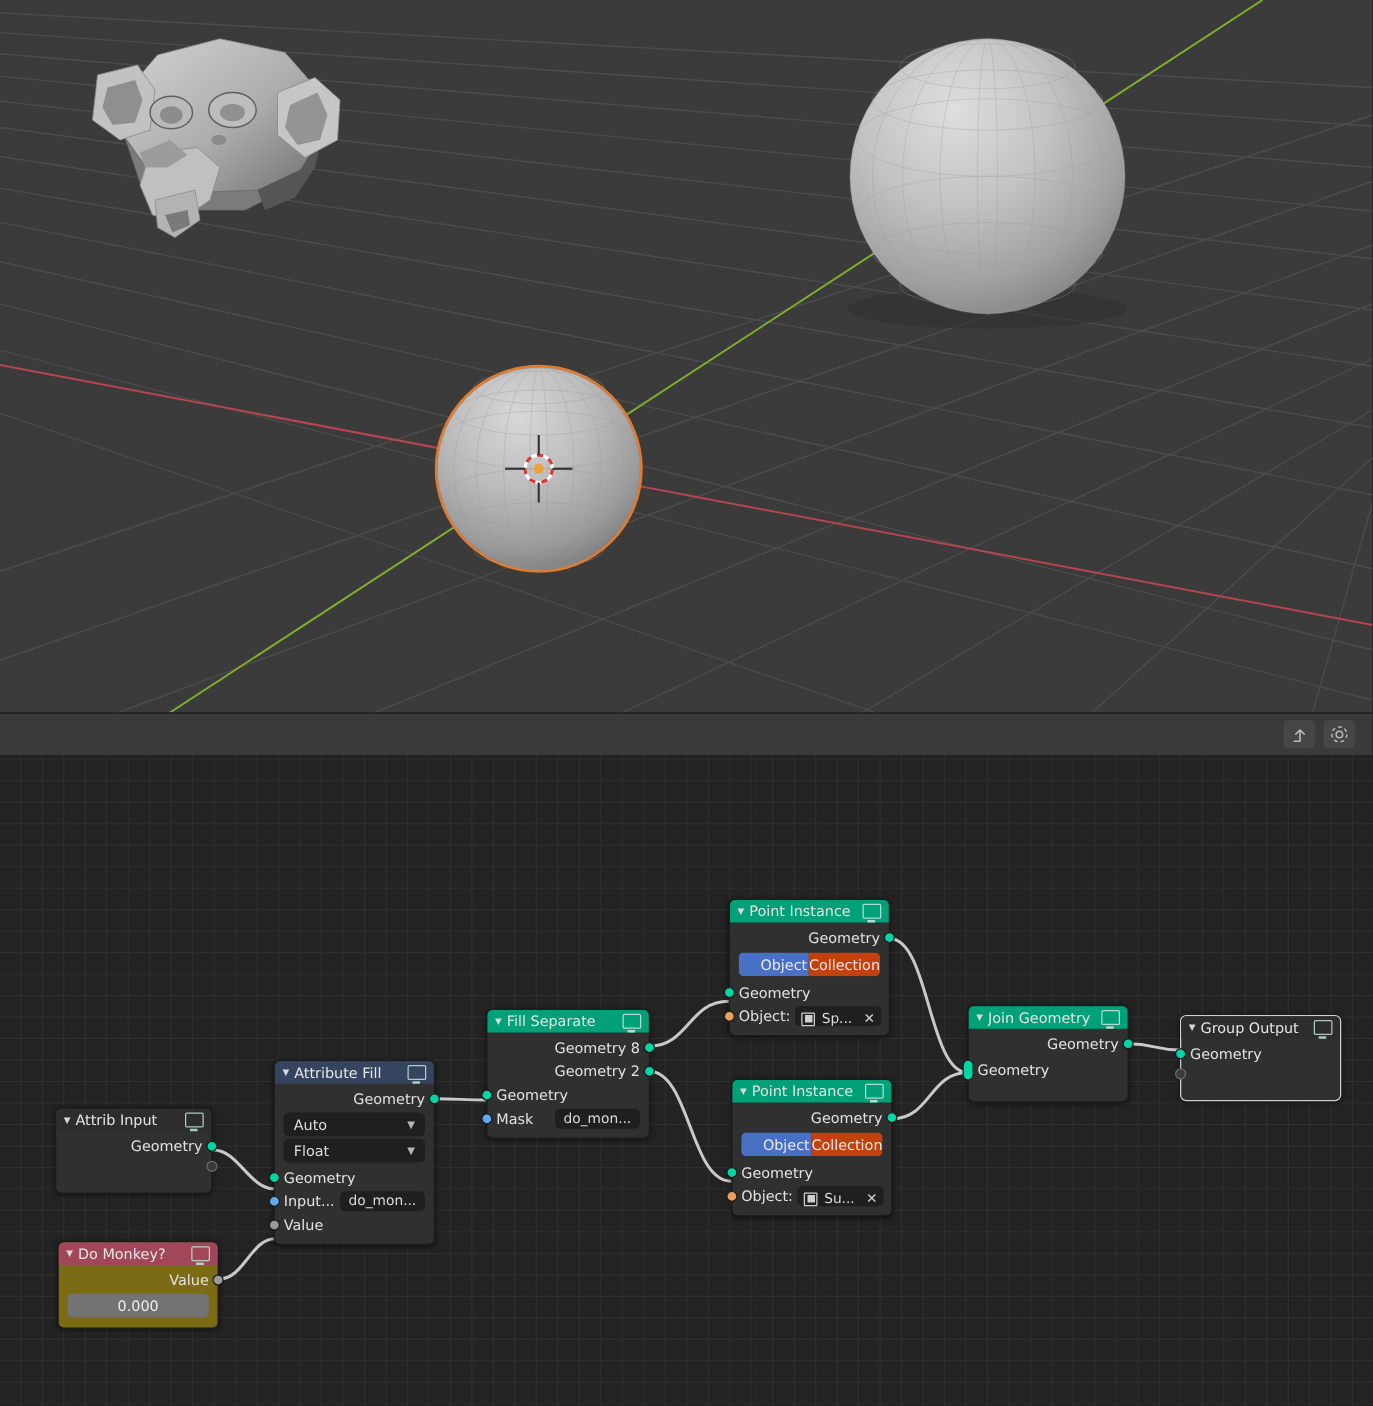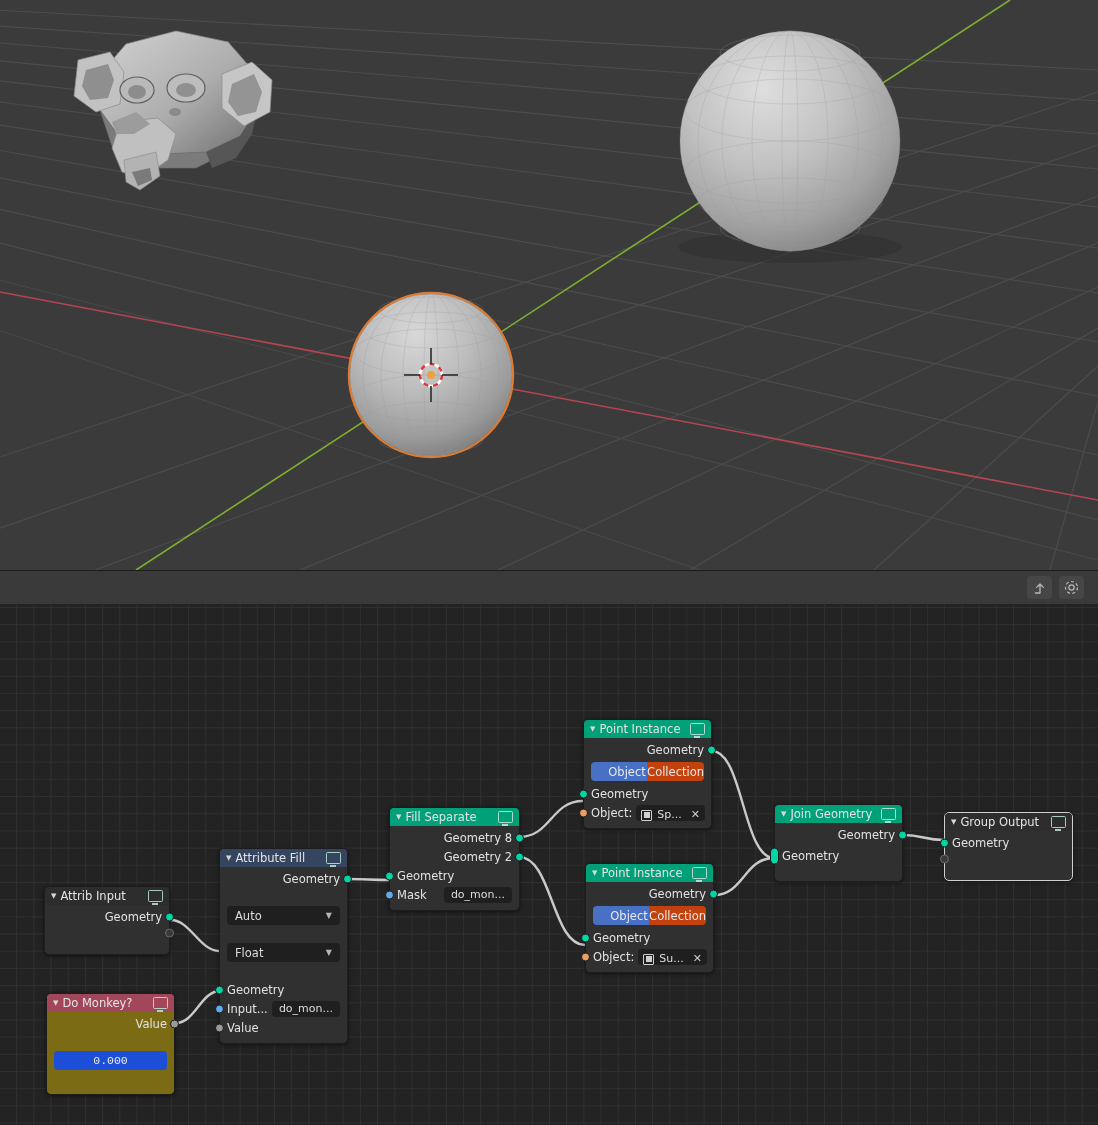--- a/index.html
+++ b/index.html
@@ -44,25 +44,25 @@
   .sock{position:absolute;width:9px;height:9px;border-radius:50%;border:1px solid #1a1a1a;box-sizing:border-box;top:50%;transform:translateY(-50%);}
   .sock.in{left:-5px;}
   .sock.out{right:-5px;}
   .sock.geo{background:#00d6a3;}
   .sock.attr{background:#63a9f0;}
   .sock.val{background:#9a9a9a;}
   .sock.obj{background:#ed9e5c;}
   .sock.empty{background:#3a3a3a;border-color:#6a6a6a;}
   .sock.multi{width:9px;height:17px;border-radius:5px;left:-5px;}
 
-  .wdg{margin:18px 7px;height:19px;border-radius:4px;background:#1f1f1f;
+  .wdg{margin:2px 7px;height:19px;border-radius:4px;background:#1f1f1f;
        display:flex;align-items:center;padding:0 8px;font-size:11.5px;color:#dcdcdc;box-sizing:border-box;}
   .wdg.drop{justify-content:space-between;}
   .chev{font-size:8px;color:#b5b5b5;}
-  .wdg.field{background:#1d4ed8;justify-content:center;color:#eee;font-family:Liberation Mono, monospace;}
+  .wdg.field{background:#737373;justify-content:center;color:#eee;}
   .seg{margin:3px 7px;height:19px;display:flex;border-radius:4px;overflow:hidden;font-size:11.5px;}
   .seg>div{flex:1;display:flex;align-items:center;justify-content:center;color:#e9e9e9;}
   .seg .on{background:#4870c4;padding-left:16px;}
   .seg .off{background:#c2410c;}
 
   .row .lbl{white-space:nowrap;}
   .inline-val{background:#1f1f1f;border-radius:4px;height:16px;display:flex;align-items:center;
      padding:0 7px;font-size:11px;color:#dcdcdc;margin-left:auto;white-space:nowrap;}
   .objfield{background:#1f1f1f;border-radius:4px;height:16px;display:flex;align-items:flex-end;gap:5px;
      padding:0 5px;font-size:11px;color:#dcdcdc;margin-left:4px;}

